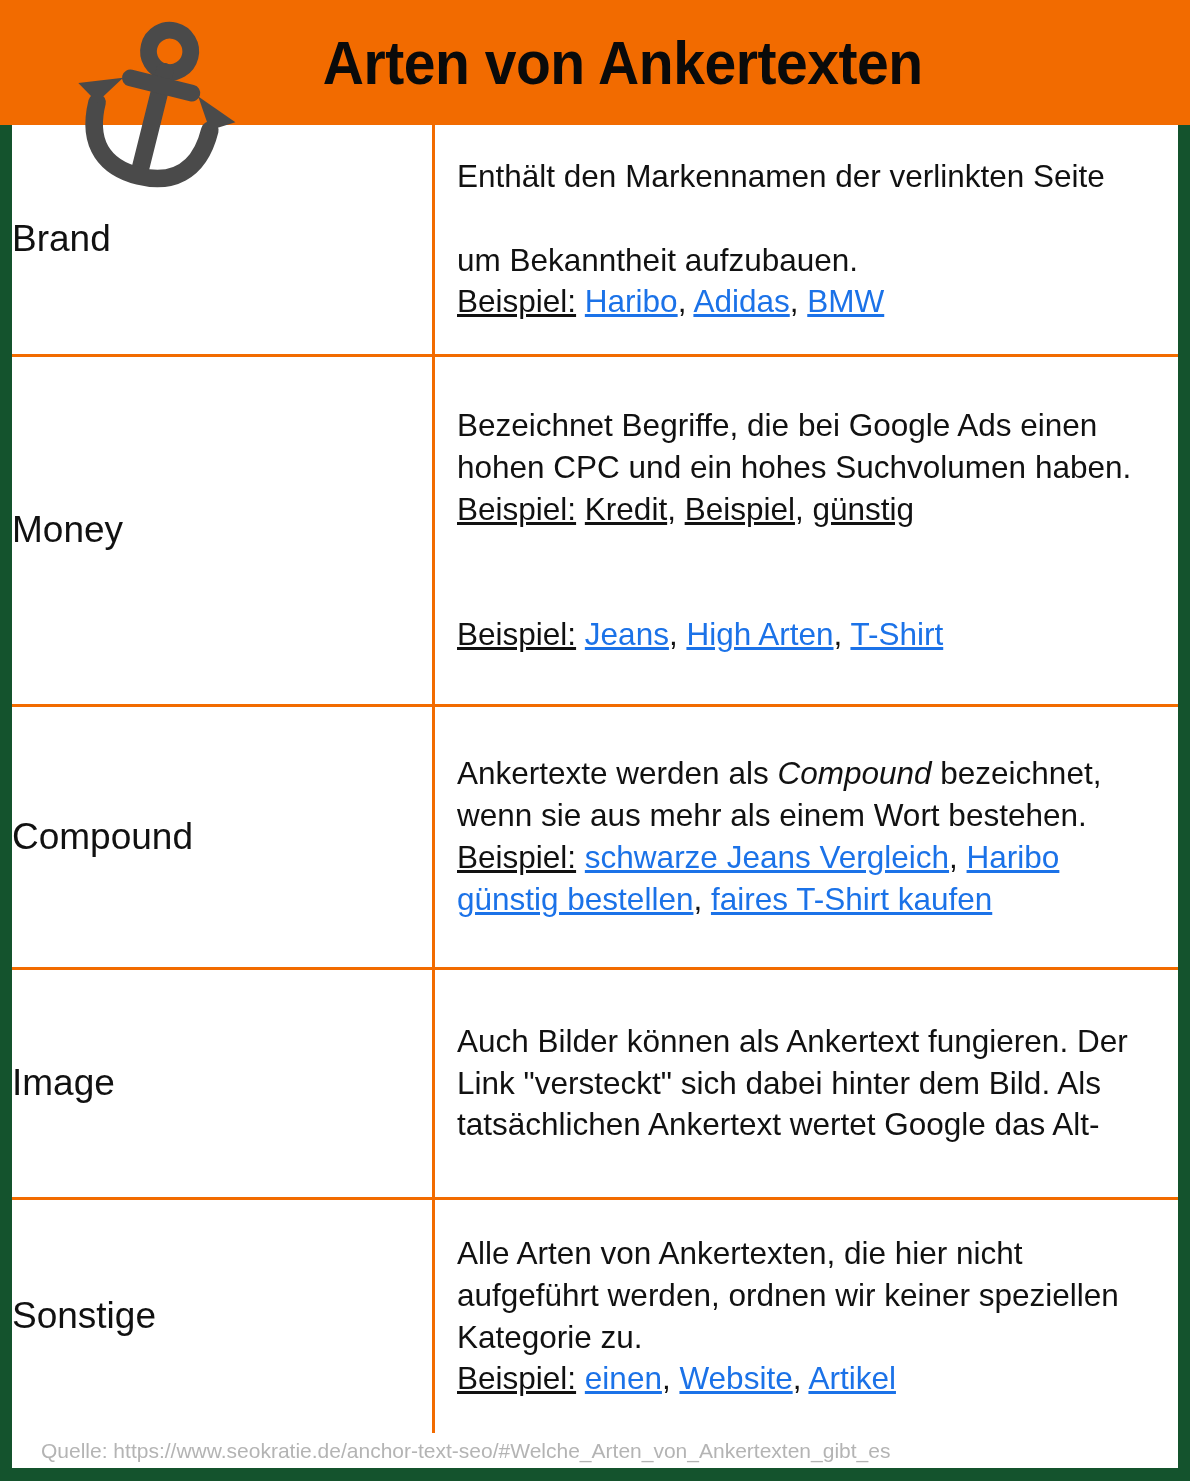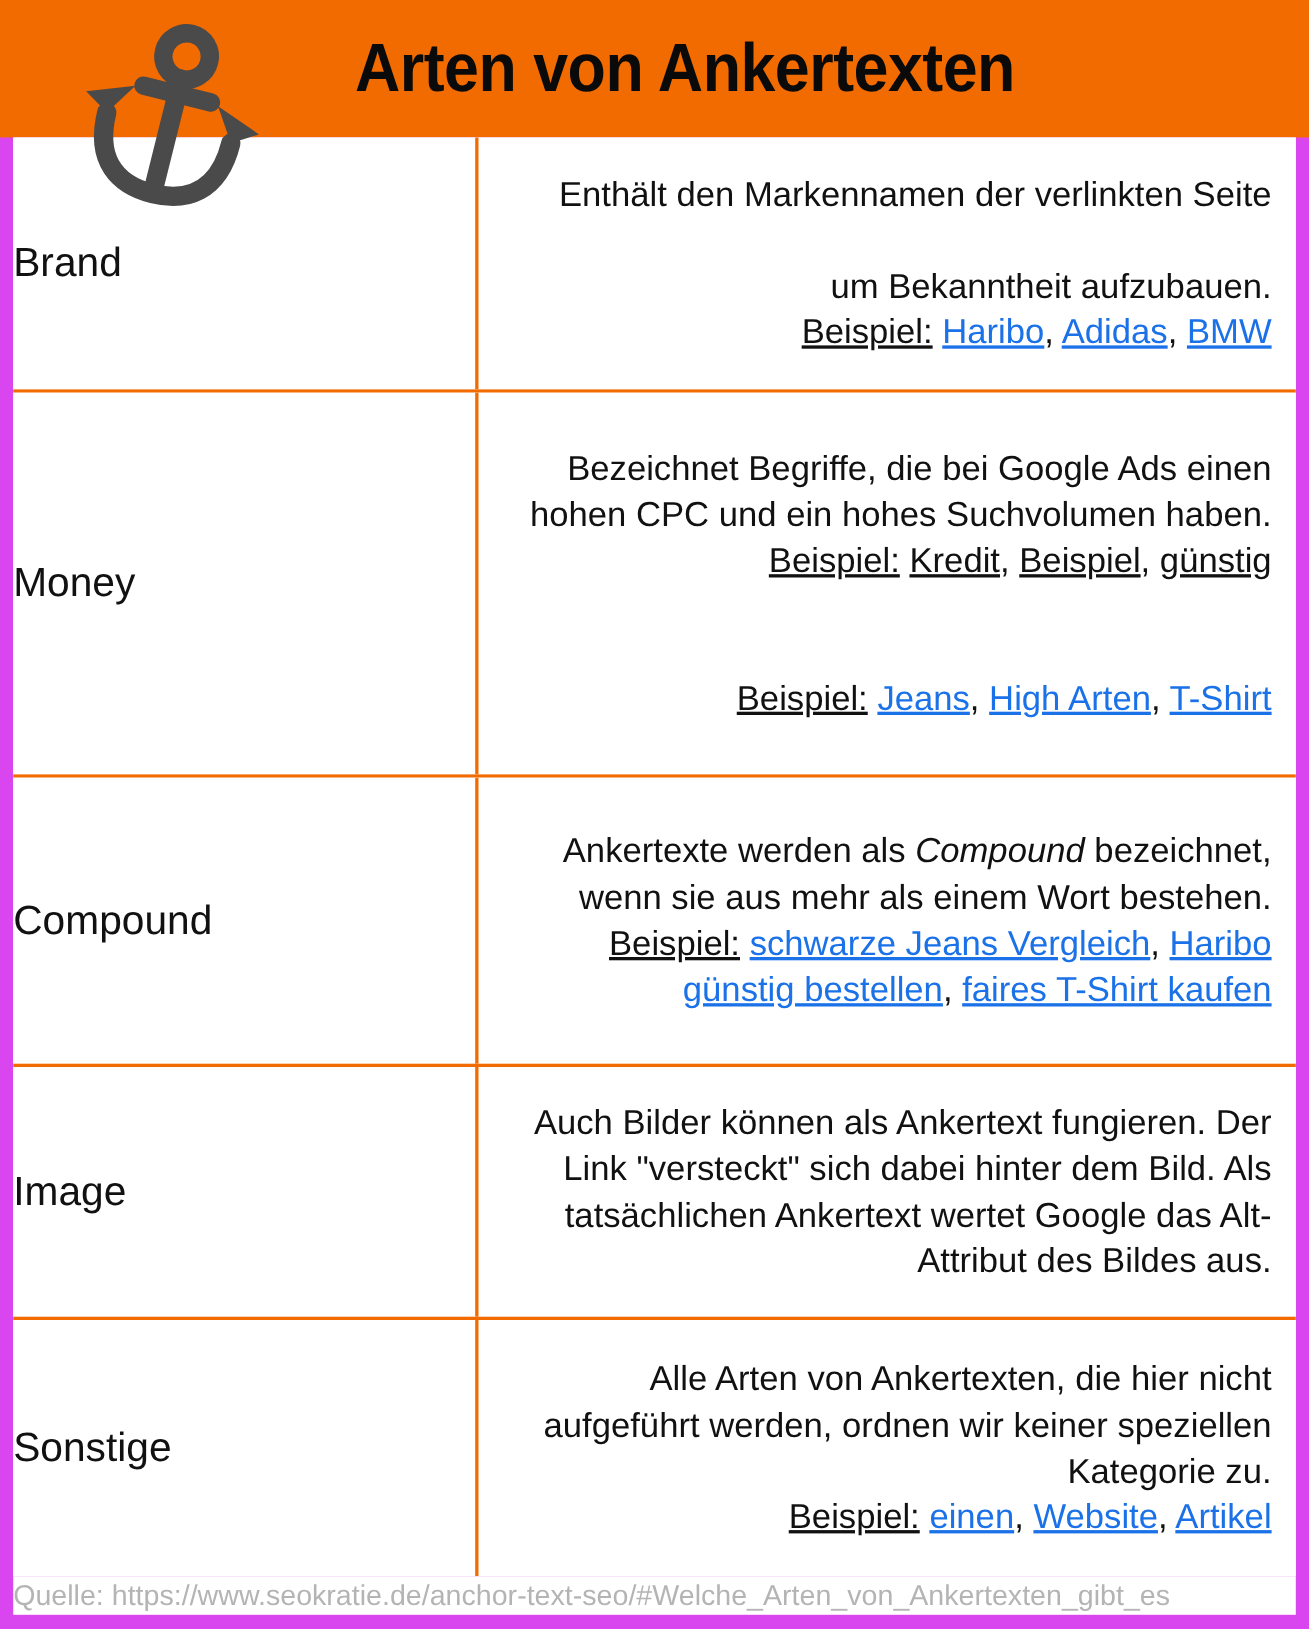--- a/index.html
+++ b/index.html
@@ -10,21 +10,21 @@
     width: 1190px;
     height: 1481px;
     background: #F26B00;
     font-family: "Liberation Sans", sans-serif;
     overflow: hidden;
   }
   .infographic {
     position: relative;
     width: 1190px;
     height: 1481px;
-    background: #d946ef;
+    background: #14532d;
     box-sizing: border-box;
   }
 
   
   .header {
     position: absolute;
     left: 0;
     top: 0;
     width: 1190px;
     height: 125px;
@@ -102,21 +102,21 @@
     box-sizing: border-box;
     display: flex;
     align-items: center;
     justify-content: center;
     padding: 6px 22px;
   }
   .desc-text {
     font-size: 31.5px;
     line-height: 1.33;
     color: #111111;
-    text-align: right;
+    text-align: left;
     width: 100%;
   }
   .desc-text p {
     margin: 0;
   }
   .desc-text p + p {
     margin-top: 1.33em;
   }
   .lbl-beispiel {
     text-decoration: underline;
@@ -141,23 +141,23 @@
     position: absolute;
     left: 12px;
     top: 1433px;
     width: 1166px;
     height: 35px;
     background: #ffffff;
     display: flex;
     align-items: center;
   }
   .source-text {
-    font-size: 26px;
+    font-size: 21px;
     color: #b4b4b4;
-    padding-left: 0;
+    padding-left: 29px;
     white-space: nowrap;
   }
 </style>
 </head>
 <body>
 
 <div class="infographic">
 
   <div class="header">
     <div class="header-title">Arten von Ankertexten</div>
@@ -243,21 +243,20 @@
     <div class="row r4">
       <div class="cell-label">
         <span class="label-text">Image</span>
       </div>
       <div class="cell-desc">
         <div class="desc-text">
           <p>
             <span>Auch Bilder können als Ankertext fungieren. Der</span><br>
             <span>Link "versteckt" sich dabei hinter dem Bild. Als</span><br>
             <span>tatsächlichen Ankertext wertet Google das Alt-</span><br>
-            <span>Attribut des Bildes aus.</span>
           </p>
         </div>
       </div>
     </div>
 
     <div class="row r5">
       <div class="cell-label">
         <span class="label-text">Sonstige</span>
       </div>
       <div class="cell-desc">

